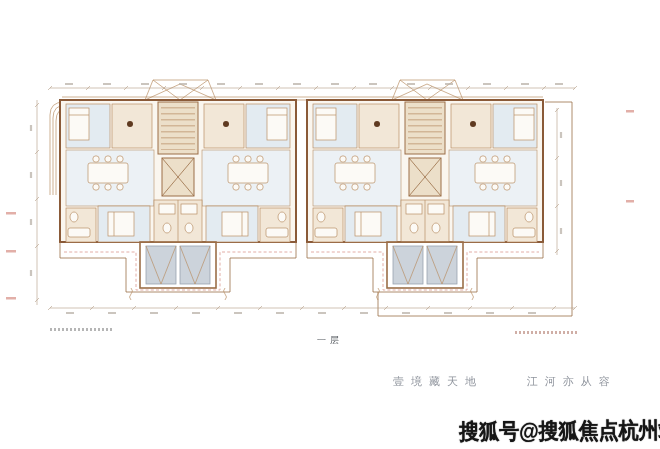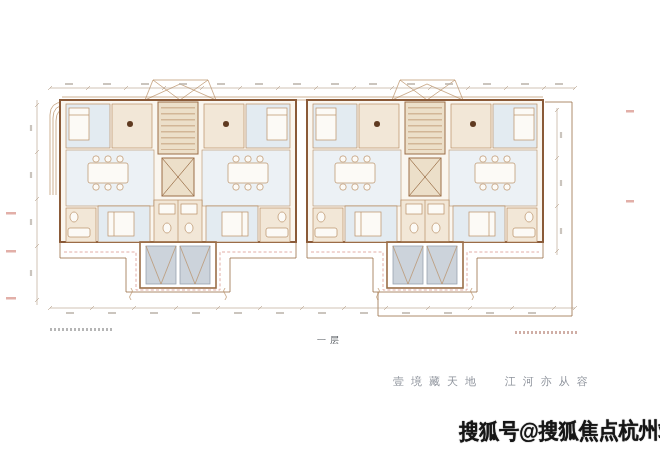--- a/index.html
+++ b/index.html
@@ -58,21 +58,21 @@
   .floor-label{
     position:absolute;left:0;top:334px;width:660px;text-align:center;
     font-size:9px;letter-spacing:4px;color:var(--floor-label-gray);
     font-family:Liberation Serif, serif;
   }
   .tagline{
     position:absolute;left:393px;top:374px;white-space:nowrap;
     font-size:11px;letter-spacing:7px;color:var(--tagline-gray);
     font-family:"Liberation Serif",serif;
   }
-  .tagline .p2{margin-left:12px;}
+  .tagline .p2{margin-left:34px;}
   .watermark{
     position:absolute;left:459px;top:417px;white-space:nowrap;
     font-size:20px;font-weight:900;color:var(--watermark-ink);
     letter-spacing:0;transform:rotate(-0.4deg) scale(1.0,1.1);
     transform-origin:left top;
     text-shadow:0 0 1px var(--watermark-ink);
   }
 </style>
 </head>
 <body>

